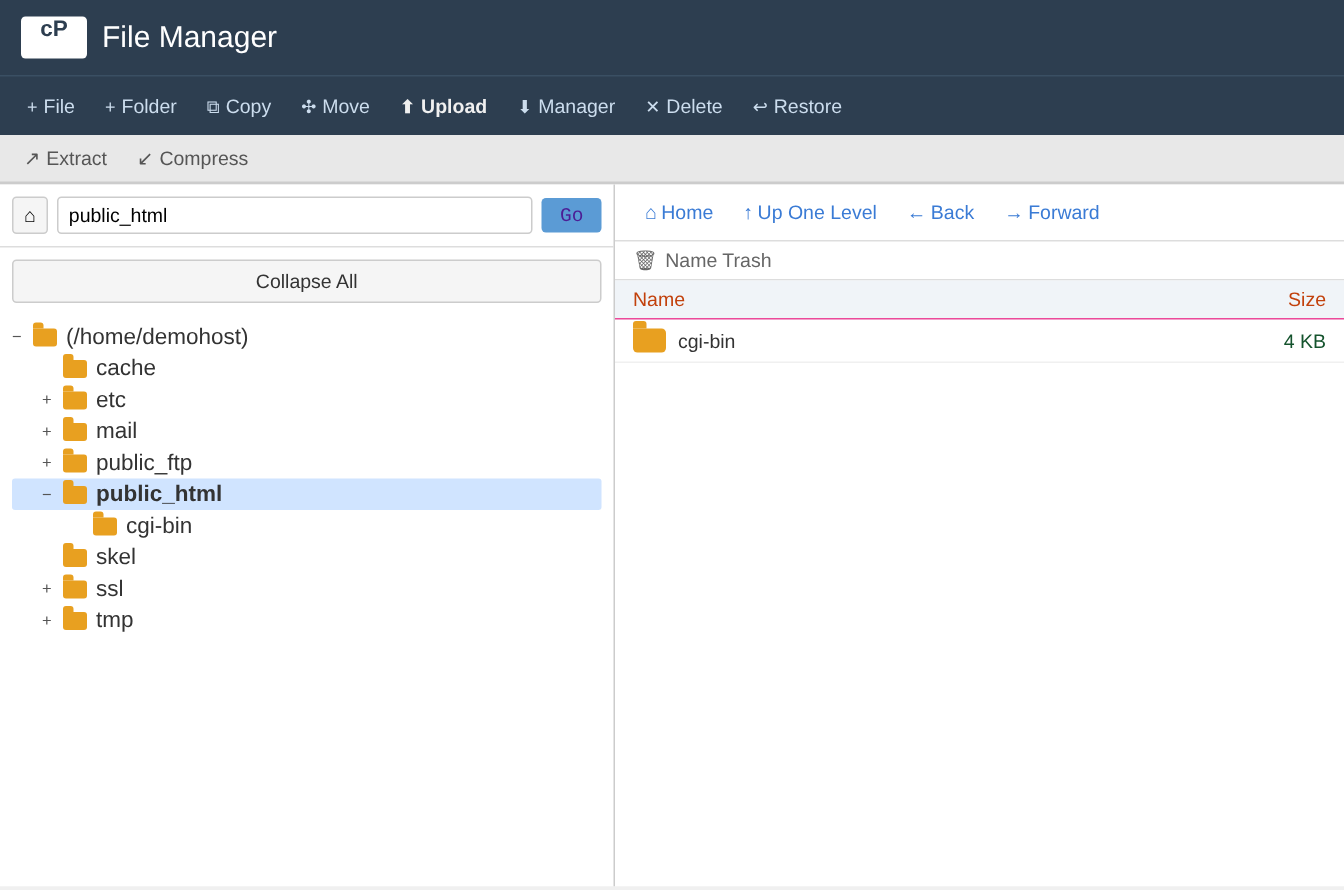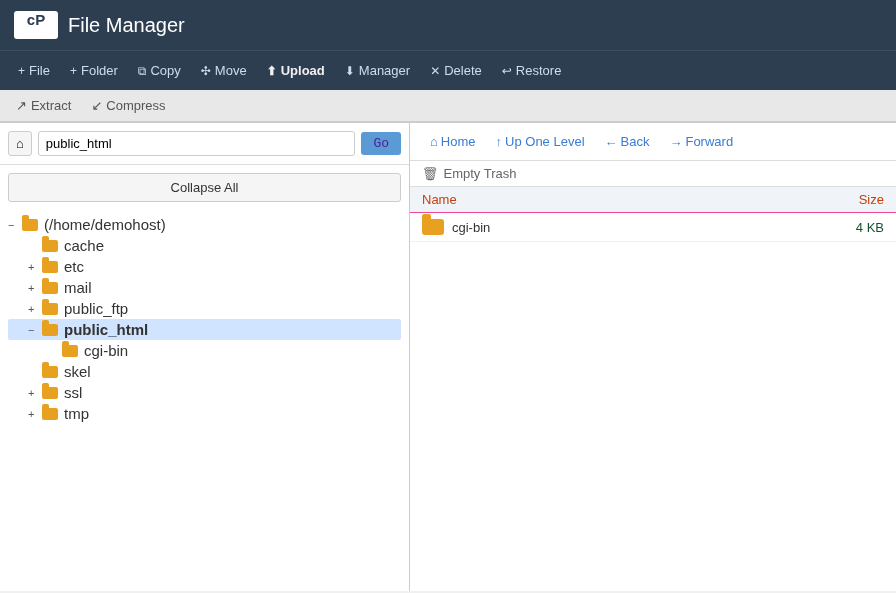--- a/index.html
+++ b/index.html
@@ -393,21 +393,21 @@
       </button>
       <button class="nav-btn">
         <span>→</span>
         <span>Forward</span>
       </button>
     </div>
 
     <div class="empty-trash-row">
       <button class="empty-trash-btn">
         <span>🗑</span>
-        <span>Empty Trash</span>
+        <span>Name Trash</span>
       </button>
     </div>
 
     <div class="file-list-header">
       <span class="col-name">Name</span>
       <span class="col-size">Size</span>
     </div>
 
     <div class="file-list">
       <div class="file-row">

